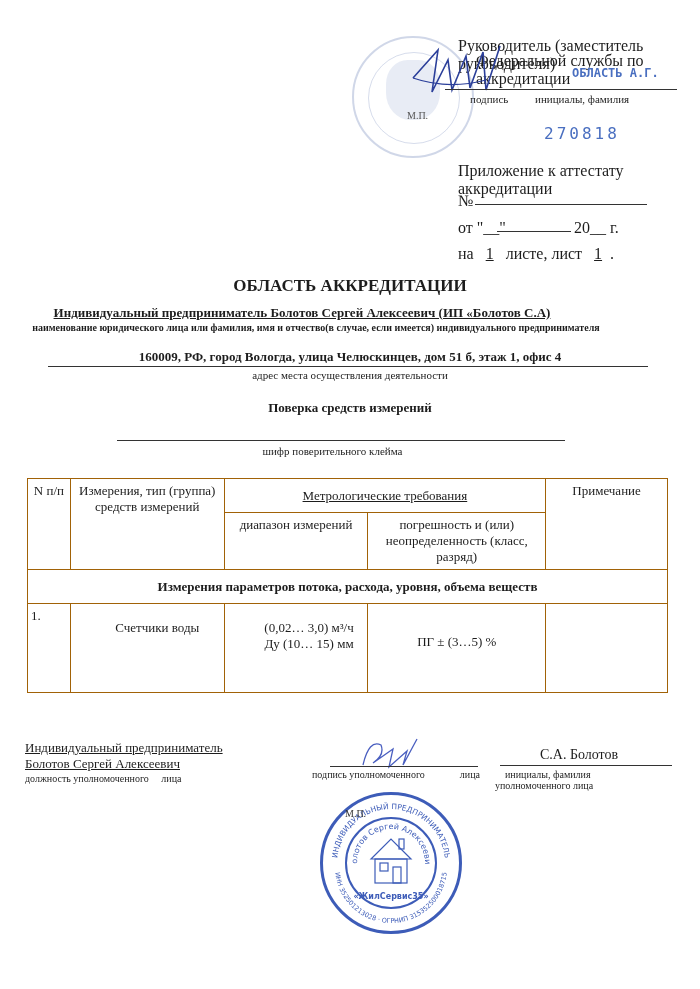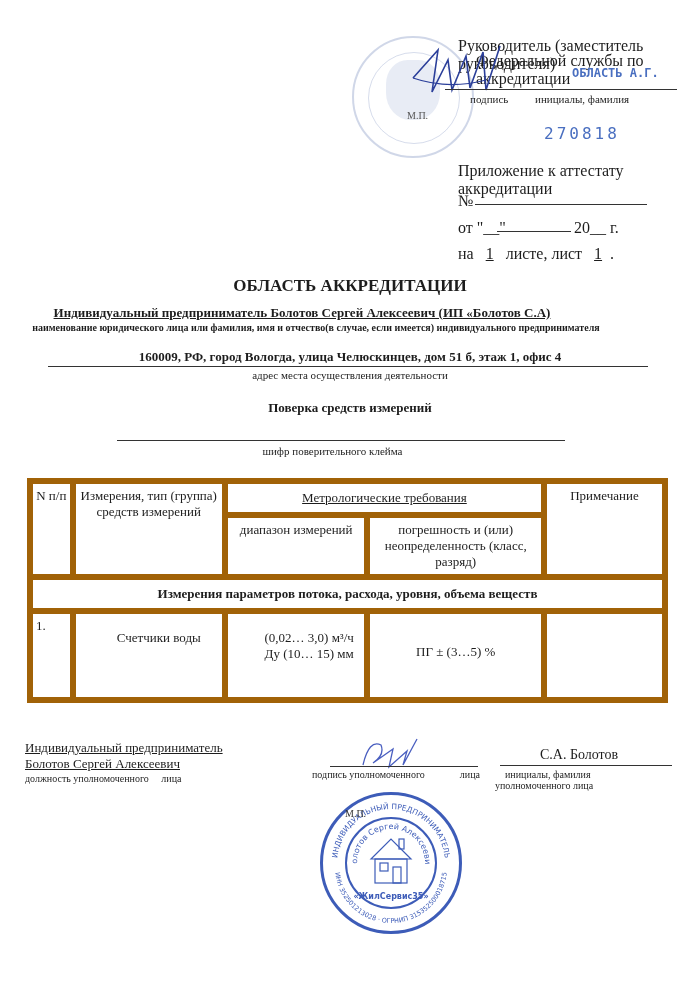--- a/index.html
+++ b/index.html
@@ -22,21 +22,21 @@
   .stamp-fed .eagle { position:absolute; left:32px; top:22px; width:54px; height:60px;
     border-radius:40% 40% 45% 45%; background:rgba(130,150,200,0.18); }
   .stamp-ip { left:320px; top:792px; width:142px; height:142px; border-radius:50%;
     border:3px solid #3d5cb8; box-sizing:border-box; }
   .stamp-ip .ring { position:absolute; left:22px; top:22px; width:92px; height:92px; border-radius:50%;
     border:2px solid #3d5cb8; box-sizing:border-box; }
   .stamp-ip svg text { font-family:"DejaVu Sans", sans-serif; fill:#3d5cb8; }
 
   table.acc { position:absolute; left:27px; top:478px; width:641px; border-collapse:collapse;
     font-size:13px; }
-  table.acc td { border:6px solid #a16207; vertical-align:top; text-align:center; padding:4px 3px; }
+  table.acc td { border:1px solid #a16207; vertical-align:top; text-align:center; padding:4px 3px; }
 </style>
 </head>
 <body>
 
 <div class="abs stamp-fed">
   <div class="inner"></div>
   <div class="eagle"></div>
 </div>
 <div class="abs t10" style="left:407px;top:110px;color:#555;">М.П.</div>
 

